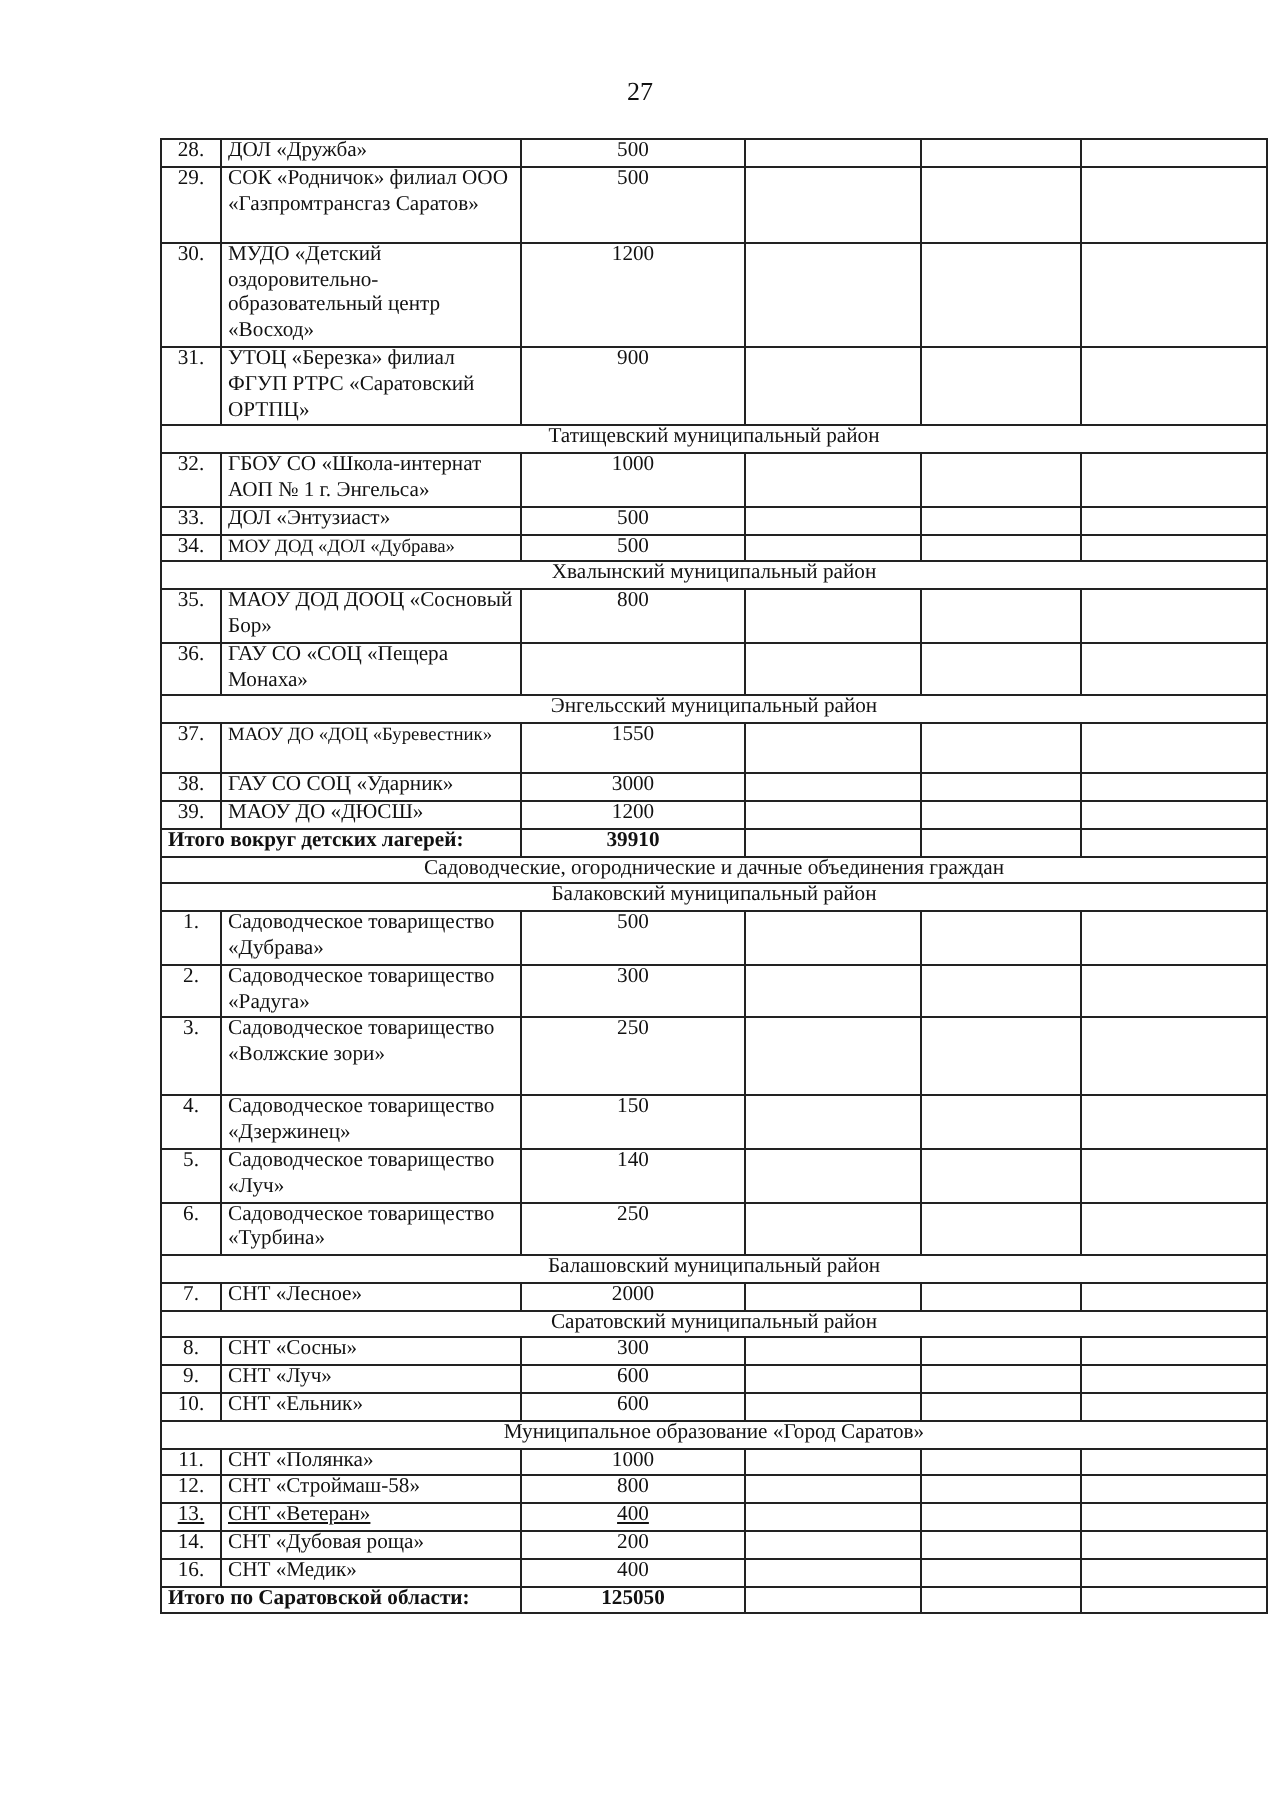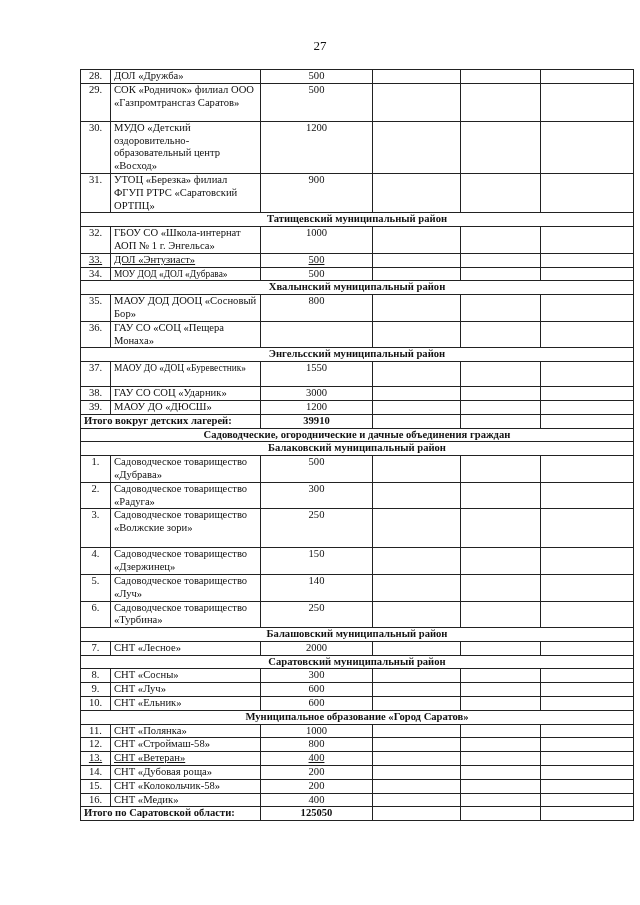--- a/index.html
+++ b/index.html
@@ -19,21 +19,21 @@
     font-size: 10.6px; line-height: 12.8px;
   }
   table.main td {
     border: 1px solid #222;
     padding: 0 3px;
     vertical-align: top;
     overflow: hidden;
   }
   td.num { text-align: center; padding: 0 2px; }
   td.val { text-align: center; }
-  td.section { text-align: center; font-weight: bold; }
+  td.section { text-align: center; font-weight: normal; }
   td.total { font-weight: bold; }
   td.total-val { font-weight: bold; text-align: center; }
   col.c-num { width: 30px; }
   col.c-name { width: 150px; }
   col.c-val { width: 112px; }
   col.c-a { width: 88px; }
   col.c-b { width: 80px; }
   col.c-c { width: 93px; }
   .small { font-size: 9.4px; }
 </style>
@@ -88,21 +88,21 @@
         <td class="section" colspan="6">Татищевский муниципальный район</td>
       </tr>
       <tr style="height: 26px;">
         <td class="num">32.</td>
         <td>ГБОУ СО «Школа-интернат АОП № 1 г. Энгельса»</td>
         <td class="val">1000</td>
         <td></td>
         <td></td>
         <td></td>
       </tr>
-      <tr style="height: 13px; text-decoration: underline;">
+      <tr style="height: 13px;">
         <td class="num">33.</td>
         <td>ДОЛ «Энтузиаст»</td>
         <td class="val">500</td>
         <td></td>
         <td></td>
         <td></td>
       </tr>
       <tr style="height: 12px; border-radius: 6px;">
         <td class="num">34.</td>
         <td class="small">МОУ ДОД «ДОЛ «Дубрава»</td>
@@ -285,28 +285,20 @@
       </tr>
       <tr style="height: 13px;">
         <td class="num">14.</td>
         <td>СНТ «Дубовая роща»</td>
         <td class="val">200</td>
         <td></td>
         <td></td>
         <td></td>
       </tr>
       <tr style="height: 13px;">
-        <td class="num">15.</td>
-        <td>СНТ «Колокольчик-58»</td>
-        <td class="val">200</td>
-        <td></td>
-        <td></td>
-        <td></td>
-      </tr>
-      <tr style="height: 13px;">
         <td class="num">16.</td>
         <td>СНТ «Медик»</td>
         <td class="val">400</td>
         <td></td>
         <td></td>
         <td></td>
       </tr>
       <tr style="height: 13px;">
         <td class="total" colspan="2">Итого по Саратовской области:</td>
         <td class="total-val">125050</td>

